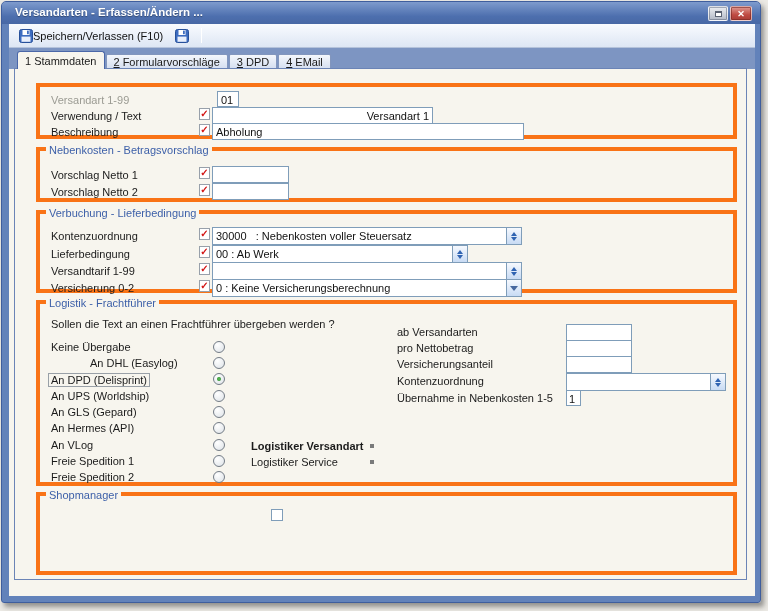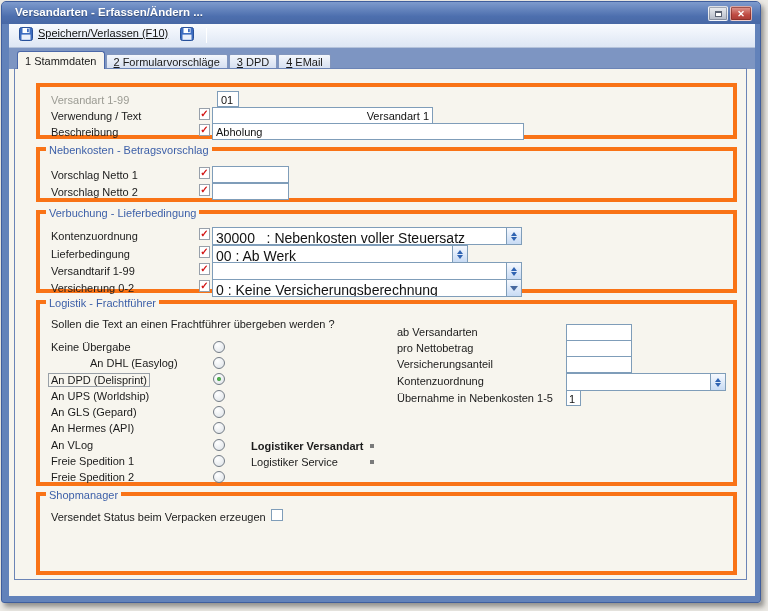--- a/index.html
+++ b/index.html
@@ -24,22 +24,22 @@
   .restore-glyph { width:7px; height:6px; border:1px solid #5a6272; border-top-width:2px; background:#fff; }
   .btn-close { left:728px; width:22px; background:linear-gradient(#df9a92,#bf4a42 60%,#a93c35);
     box-shadow:inset 0 0 0 1px rgba(120,40,35,.6); color:#fff; font-size:9px; font-weight:bold; }
 
   .client { position:absolute; left:7px; top:22px; width:746px; height:572px; background:#f7f5ee; }
 
   
   .toolbar { position:absolute; left:0; top:0; width:746px; height:24px;
     background:linear-gradient(#f9fbfe,#dde6f4); border-bottom:1px solid #b4c2da;
     display:flex; align-items:center; }
-  .tool-btn { display:flex; gap:5px; height:20px; margin-left:5px;
-    padding:0 4px; font-size:11px; color:#111; border:1px solid transparent; border-radius:2px;text-decoration:underline; }
+  .tool-btn { display:flex; align-items:center; height:20px; margin-left:5px;
+    padding:0 4px; font-size:11px; color:#111; border:1px solid transparent; border-radius:2px; }
   .tool-btn-icononly { margin-left:2px; }
   .tool-sep { width:1px; height:15px; background:#9fadc6; border-right:1px solid #fff; margin-left:7px; }
 
   
   .band { position:absolute; left:0; top:24px; width:746px; height:21px; background:#7d95c2; }
   .tabs { position:absolute; left:8px; top:27px; height:18px; display:flex; align-items:flex-end; gap:1px; }
   .tab { display:flex; align-items:center; height:15px; padding:0 7px; font-size:11px; color:#1a1a1a;
     background:linear-gradient(#f4f7fc,#d4def0); border:1px solid #8296bd; border-bottom:none;
     border-radius:2px 2px 0 0; white-space:nowrap; }
   .tab.active { height:18px; background:#f7f5ee; border:1px solid #4a67a8; border-bottom:none;
@@ -57,21 +57,21 @@
     font-size:11px; padding:0 3px; white-space:nowrap; }
 
   .lbl { position:absolute; font-size:11px; color:#1b1b1b; white-space:nowrap; }
   .lbl.dis { color:#9b9b93; }
   .fld { position:absolute; height:17px; background:#fff; border:1px solid #7f9db9;
     font-size:11px; color:#111; padding:2px 3px 0; white-space:pre; overflow:hidden; }
   .fld.small { height:16px; }
   .chk-icon { position:absolute; width:11px; height:12px; background:#fff; border:1px solid #98a0aa;
     font-size:10px; line-height:10px; font-weight:bold; color:#d21414; text-align:center; }
   .combo { position:absolute; height:18px; background:#fff; border:1px solid #7f9db9; display:flex; }
-  .combo .ctxt { flex:1; font-size:14px; color:#111; padding:2px 3px 0; white-space:pre; overflow:hidden; }
+  .combo .ctxt { flex:1; font-size:11px; color:#111; padding:2px 3px 0; white-space:pre; overflow:hidden; }
   .cbtn { width:15px; border-left:1px solid #7f9db9;
     background:linear-gradient(#f6f9fe,#c8dbf4); display:flex; flex-direction:column;
     align-items:center; justify-content:center; gap:1px; }
   .tri-up { width:0; height:0; border-left:3px solid transparent; border-right:3px solid transparent;
     border-bottom:4px solid #2f63b2; }
   .tri-down { width:0; height:0; border-left:3px solid transparent; border-right:3px solid transparent;
     border-top:4px solid #2f63b2; }
   .tri-down.big { border-left-width:4px; border-right-width:4px; border-top-width:5px; border-top-color:#47689f; }
 
   .radio { position:absolute; width:12px; height:12px; border-radius:50%;
@@ -257,20 +257,19 @@
                 <span class="tri-down"></span>
               </span>
           </div>
 
           <span class="lbl" style="left:357px; top:88px;">Übernahme in Nebenkosten 1-5</span>
           <span class="fld small" style="left:526px; top:86px; width:15px; padding:2px 2px 0;">1</span>
         </div>
 
         <div class="grp" style="left:21px; top:423px; width:701px; height:83px;">
           <span class="grp-title">Shopmanager</span>
-          <span class="lbl" style="left:11px; top:15px;">Versendet Status beim Verpacken erzeugen</span>
           <span class="checkbox" style="left:231px; top:13px;"></span>
         </div>
 
       </div>
     </div>
   </div>
 </div>
 
 </body></html>

